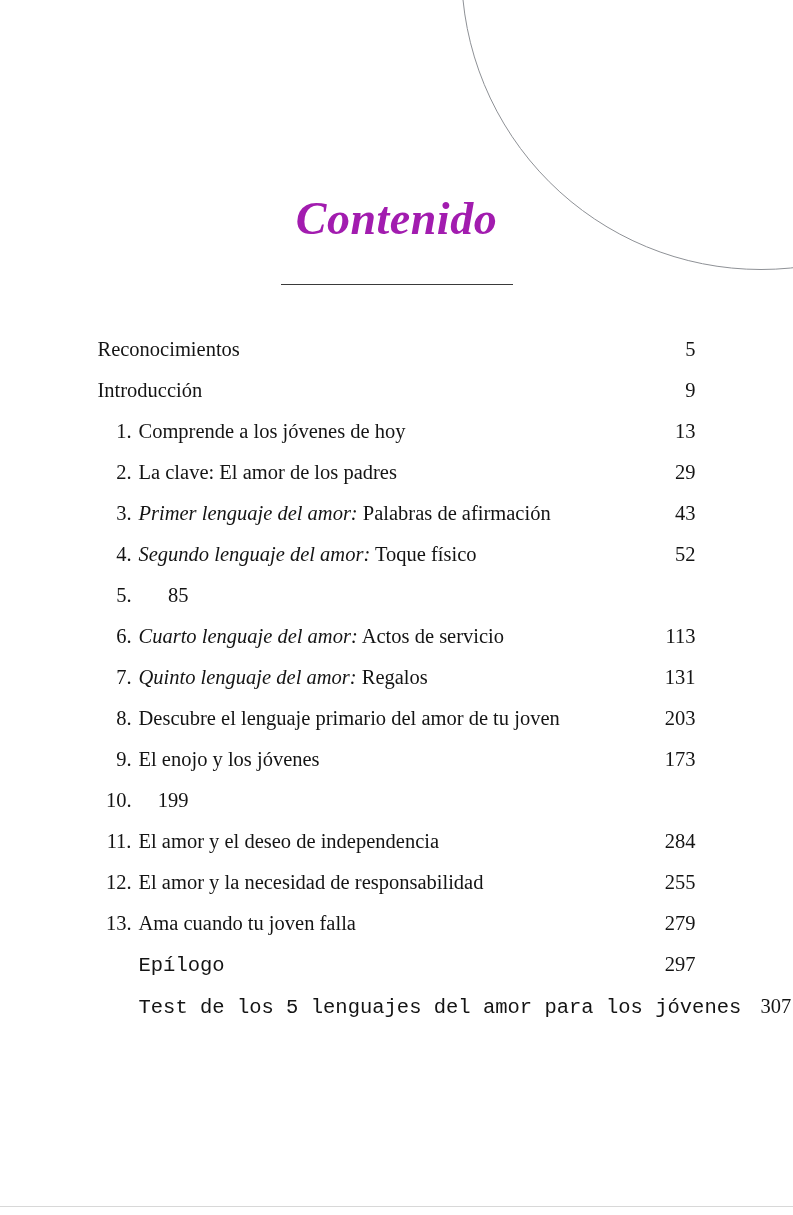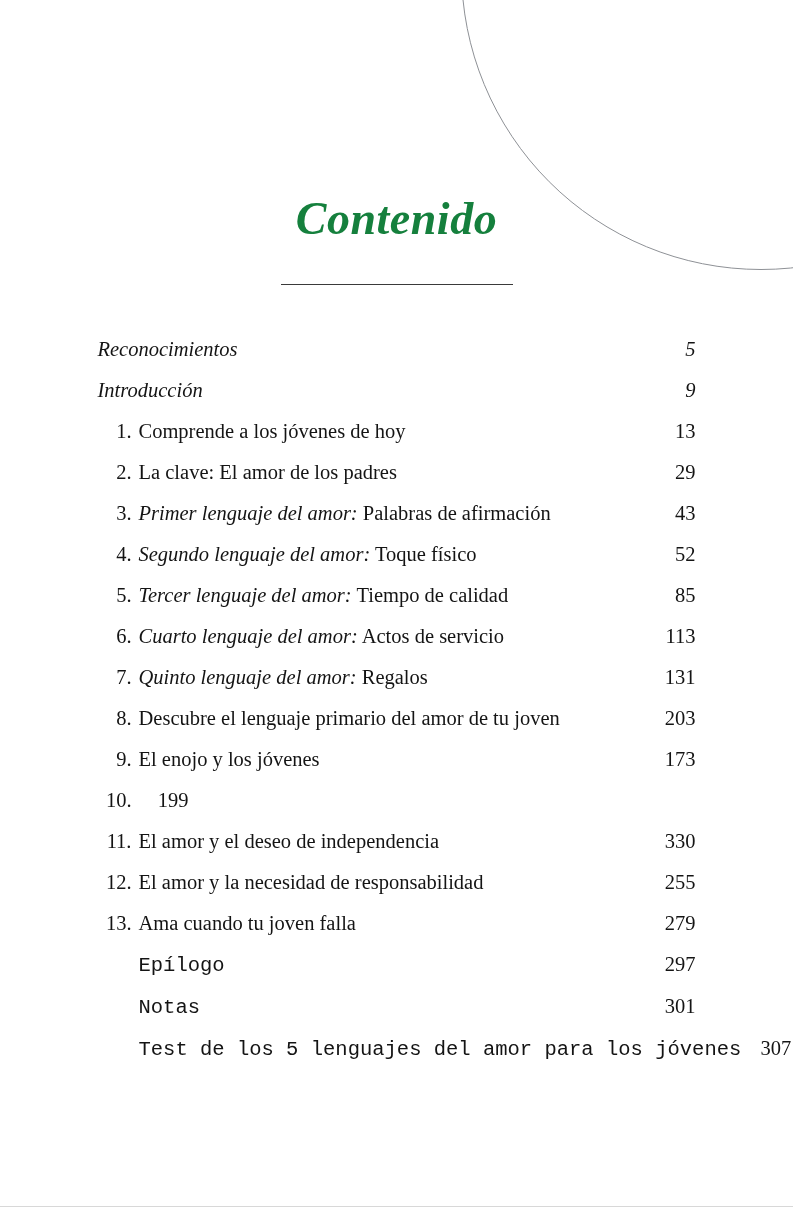--- a/index.html
+++ b/index.html
@@ -42,21 +42,21 @@
   }
 
   .title {
     font-family: "Liberation Serif", "DejaVu Serif", serif;
     font-style: italic;
     font-weight: 700;
     font-size: 46px;
     letter-spacing: 0.5px;
     line-height: 1;
     margin: 0;
-    color: #15803d;
+    color: #a21caf;
   }
 
   .title-rule {
     width: 232px;
     height: 1px;
     background: #3a3a3a;
     margin: 42px auto 0 auto;
   }
 
   .toc {
@@ -90,21 +90,21 @@
 
   .toc-row .page-no {
     flex: 0 0 auto;
     text-align: right;
     min-width: 40px;
     padding-left: 10px;
   }
 
   
   .toc-row.front .num { width: 0; flex: 0 0 0; margin-right: 0; }
-  .toc-row.front { margin-bottom: 19.5px; font-style: italic; }
+  .toc-row.front { margin-bottom: 19.5px; }
 
   
   .toc-row.back .num { width: 0; flex: 0 0 0; margin-right: 0; }
   .toc-row.back .label { padding-left: 41px; font-family: Liberation Mono, monospace; }
 
   .em {
     font-style: italic;
   }
 
   .bottom-edge {
@@ -155,21 +155,20 @@
         <span class="label"><span class="em">Primer lenguaje del amor:</span><span> Palabras de afirmación</span></span>
         <span class="page-no">43</span>
       </li>
       <li class="toc-row chapter">
         <span class="num">4.</span>
         <span class="label"><span class="em">Segundo lenguaje del amor:</span><span> Toque físico</span></span>
         <span class="page-no">52</span>
       </li>
       <li class="toc-row chapter">
         <span class="num">5.</span>
-        <span class="label"><span class="em">Tercer lenguaje del amor:</span><span> Tiempo de calidad</span></span>
         <span class="page-no">85</span>
       </li>
       <li class="toc-row chapter">
         <span class="num">6.</span>
         <span class="label"><span class="em">Cuarto lenguaje del amor:</span><span> Actos de servicio</span></span>
         <span class="page-no">113</span>
       </li>
       <li class="toc-row chapter">
         <span class="num">7.</span>
         <span class="label"><span class="em">Quinto lenguaje del amor:</span><span> Regalos</span></span>
@@ -185,43 +184,38 @@
         <span class="label">El enojo y los jóvenes</span>
         <span class="page-no">173</span>
       </li>
       <li class="toc-row chapter">
         <span class="num">10.</span>
         <span class="page-no">199</span>
       </li>
       <li class="toc-row chapter">
         <span class="num">11.</span>
         <span class="label">El amor y el deseo de independencia</span>
-        <span class="page-no">330</span>
+        <span class="page-no">284</span>
       </li>
       <li class="toc-row chapter">
         <span class="num">12.</span>
         <span class="label">El amor y la necesidad de responsabilidad</span>
         <span class="page-no">255</span>
       </li>
       <li class="toc-row chapter">
         <span class="num">13.</span>
         <span class="label">Ama cuando tu joven falla</span>
         <span class="page-no">279</span>
       </li>
       <li class="toc-row back">
         <span class="num"></span>
         <span class="label">Epílogo</span>
         <span class="page-no">297</span>
       </li>
       <li class="toc-row back">
         <span class="num"></span>
-        <span class="label">Notas</span>
-        <span class="page-no">301</span>
-      </li>
-      <li class="toc-row back">
-        <span class="num"></span>
         <span class="label">Test de los 5 lenguajes del amor para los jóvenes</span>
         <span class="page-no">307</span>
       </li>
     </ul>
 
   <div class="bottom-edge"></div>
 </div>
 
 </body></html>

